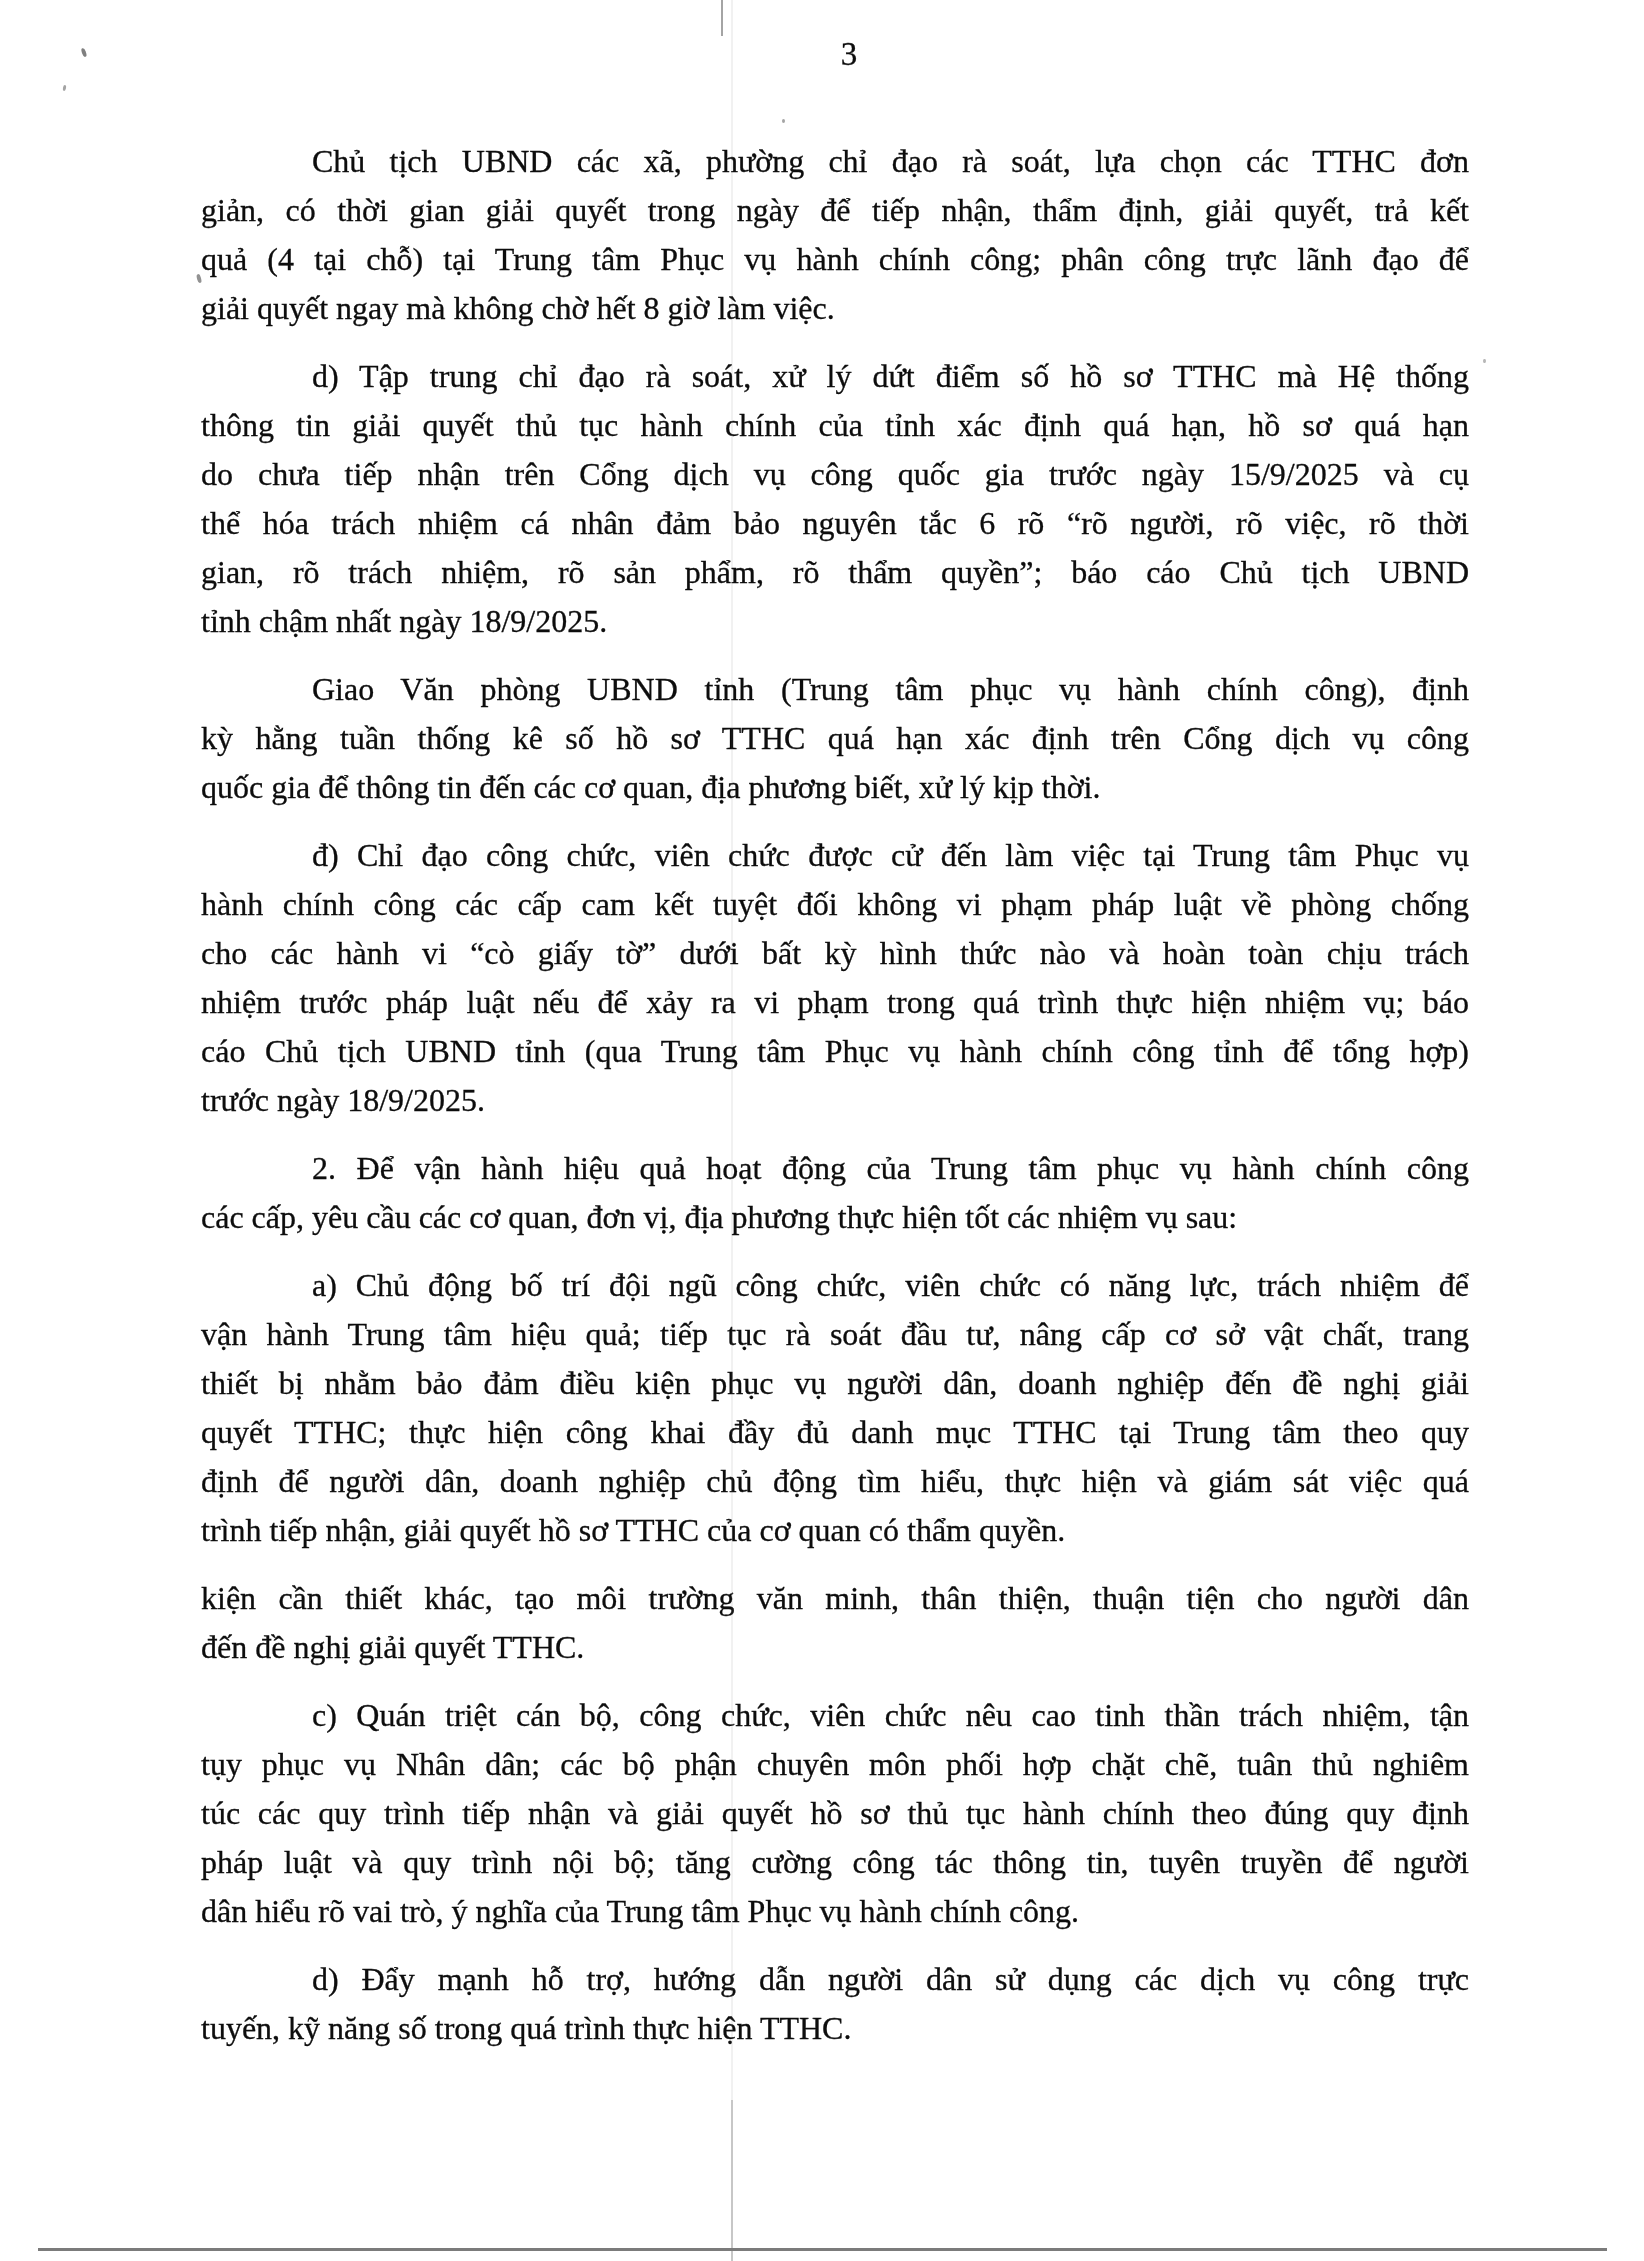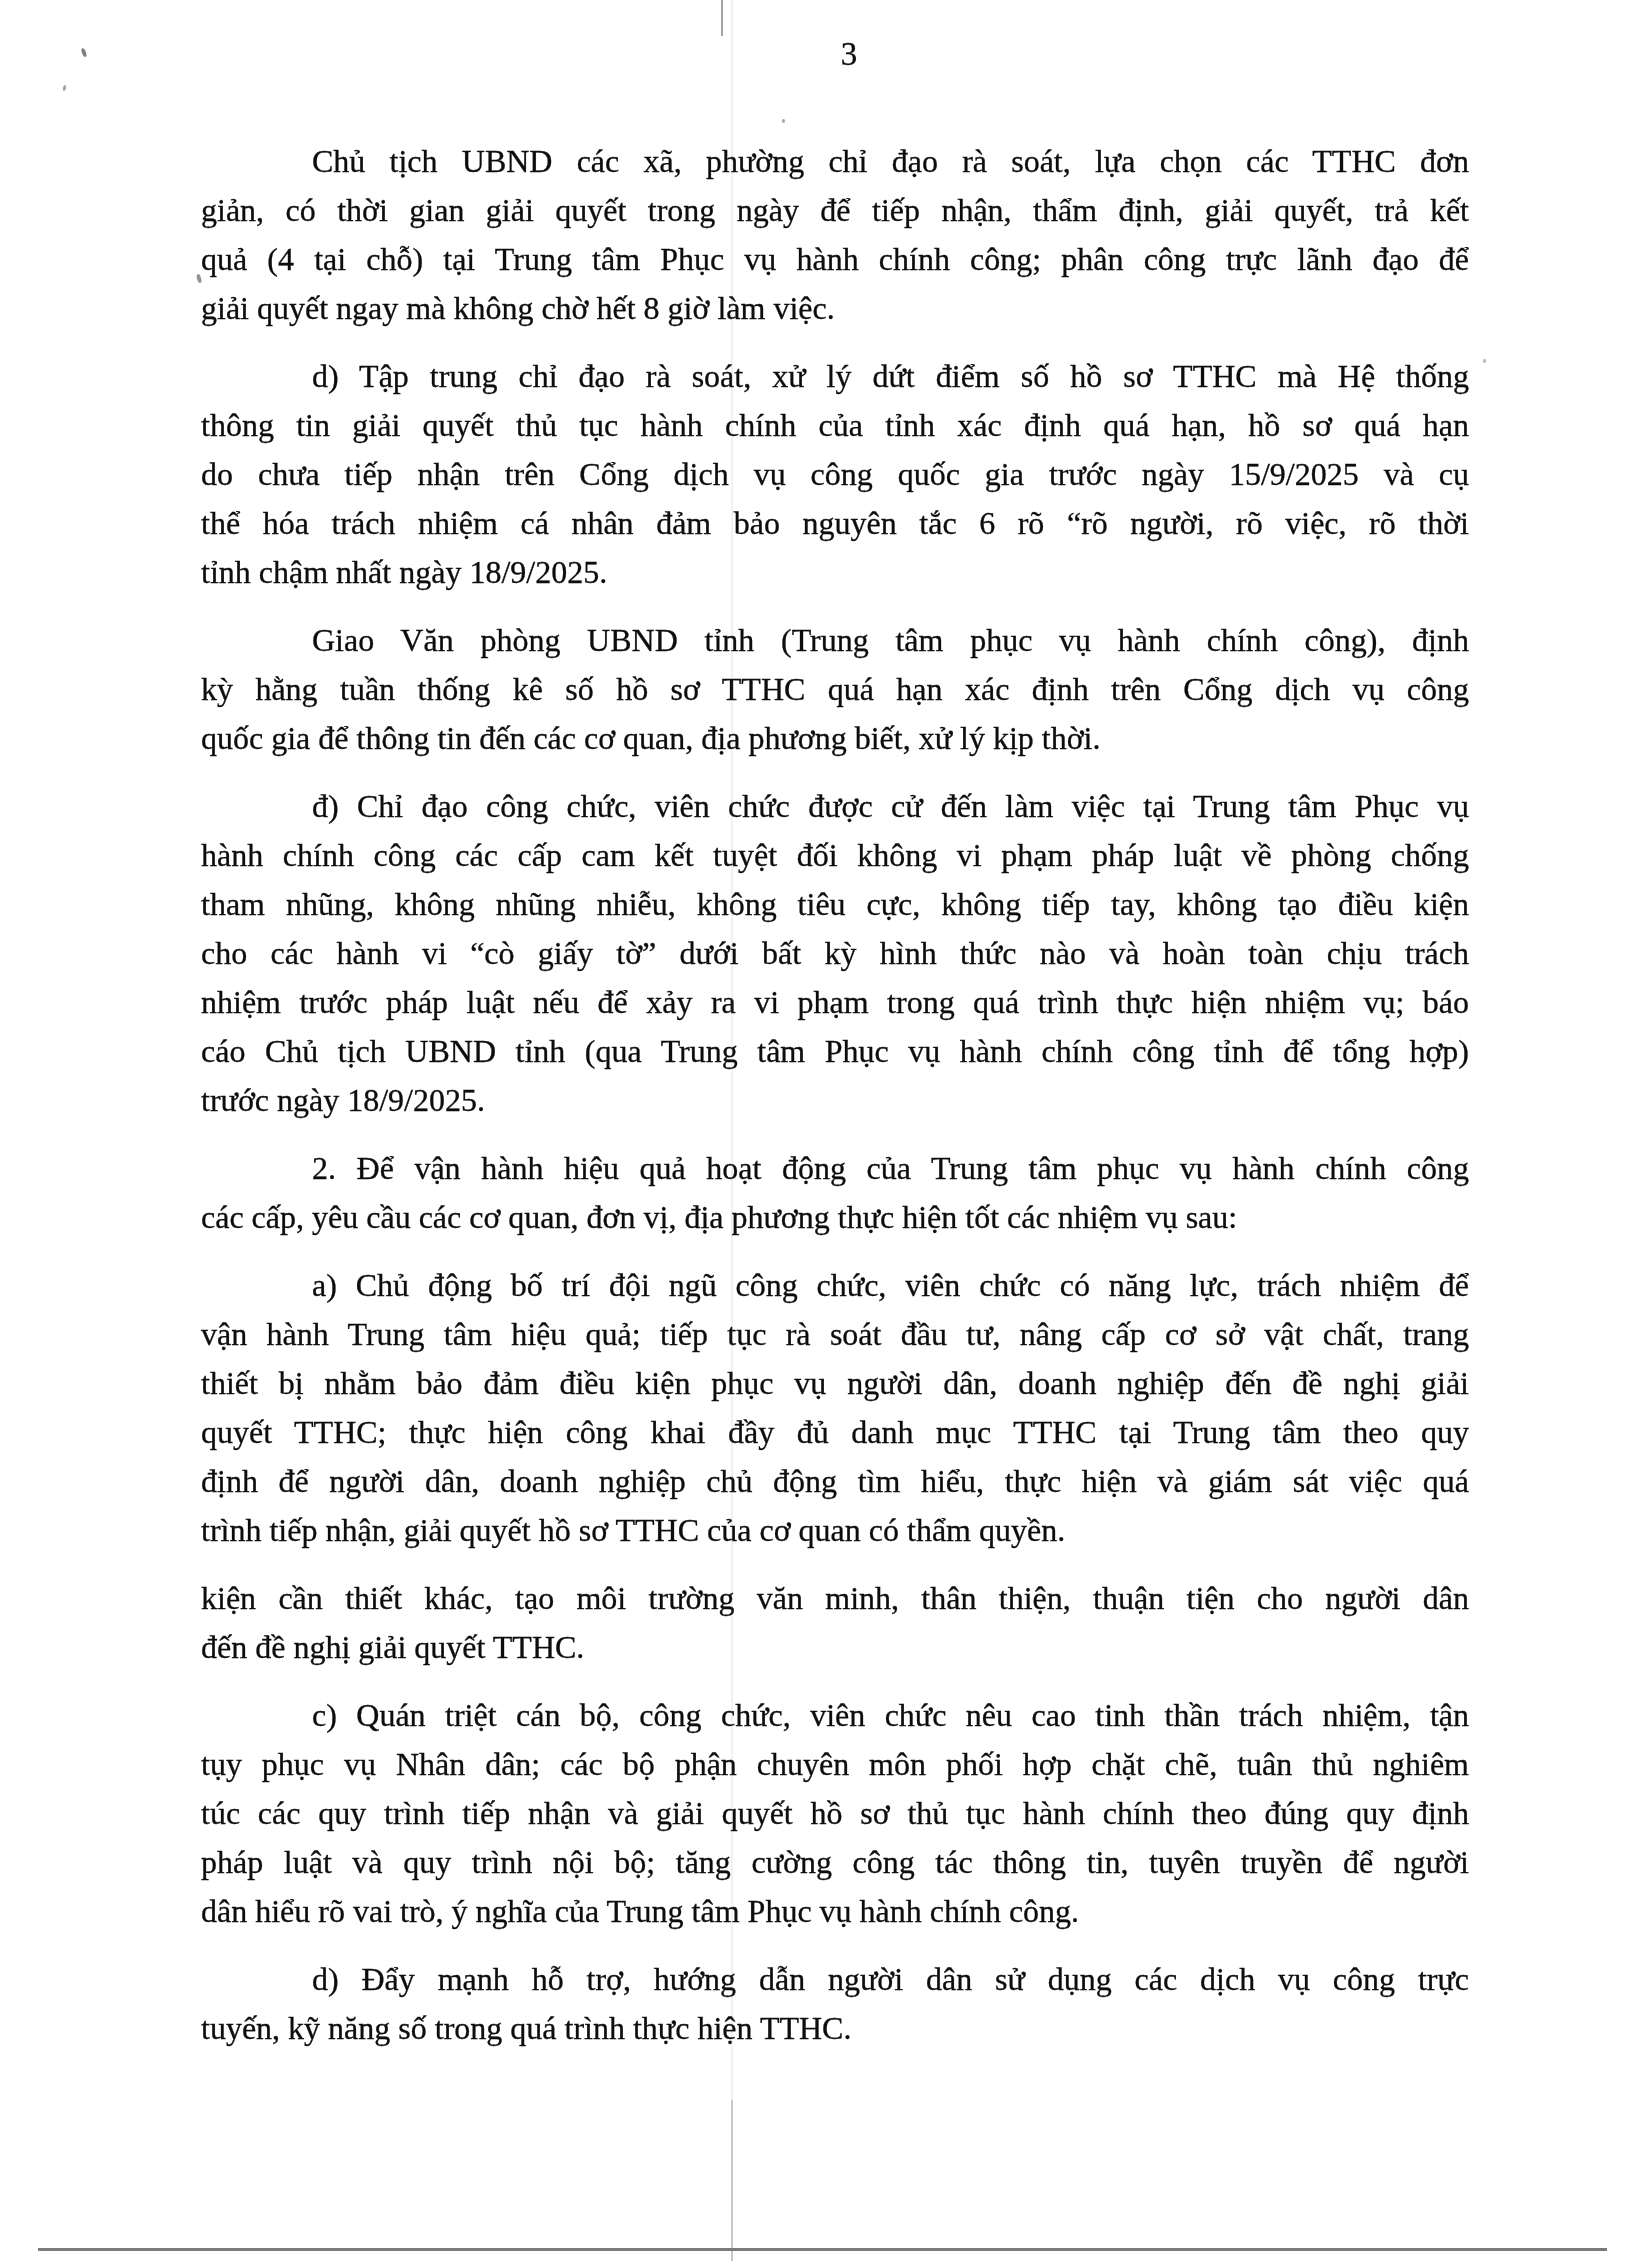--- a/index.html
+++ b/index.html
@@ -81,31 +81,31 @@
         <div class="line first"><span>Chủ tịch UBND các xã, phường chỉ đạo rà soát, lựa chọn các TTHC đơn</span></div>
         <div class="line"><span>giản, có thời gian giải quyết trong ngày để tiếp nhận, thẩm định, giải quyết, trả kết</span></div>
         <div class="line"><span>quả (4 tại chỗ) tại Trung tâm Phục vụ hành chính công; phân công trực lãnh đạo để</span></div>
         <div class="line last"><span>giải quyết ngay mà không chờ hết 8 giờ làm việc.</span></div>
       </div>
       <div class="para">
         <div class="line first"><span>d) Tập trung chỉ đạo rà soát, xử lý dứt điểm số hồ sơ TTHC mà Hệ thống</span></div>
         <div class="line"><span>thông tin giải quyết thủ tục hành chính của tỉnh xác định quá hạn, hồ sơ quá hạn</span></div>
         <div class="line"><span>do chưa tiếp nhận trên Cổng dịch vụ công quốc gia </span><span class="b">trước ngày 15/9/2025</span><span> và cụ</span></div>
         <div class="line"><span>thể hóa trách nhiệm cá nhân đảm bảo nguyên tắc 6 rõ </span><span class="i">“rõ người, rõ việc, rõ thời</span></div>
+        <div class="line"><span class="i">gian, rõ trách nhiệm, rõ sản phẩm, rõ thẩm quyền”</span><span>; báo cáo Chủ tịch UBND</span></div>
         <div class="line last"><span>tỉnh </span><span class="b">chậm nhất ngày 18/9/2025.</span></div>
       </div>
       <div class="para">
         <div class="line first"><span>Giao Văn phòng UBND tỉnh (Trung tâm phục vụ hành chính công), định</span></div>
         <div class="line"><span>kỳ hằng tuần thống kê số hồ sơ TTHC quá hạn xác định trên Cổng dịch vụ công</span></div>
         <div class="line last"><span>quốc gia để thông tin đến các cơ quan, địa phương biết, xử lý kịp thời.</span></div>
       </div>
       <div class="para">
         <div class="line first"><span>đ) Chỉ đạo công chức, viên chức được cử đến làm việc tại Trung tâm Phục vụ</span></div>
         <div class="line"><span>hành chính công các cấp cam kết tuyệt đối không vi phạm pháp luật về phòng chống</span></div>
-        <div class="line"><span>tham nhũng, không nhũng nhiễu, không tiêu cực, không tiếp tay, không tạo điều kiện</span></div>
         <div class="line"><span>cho các hành vi “cò giấy tờ” dưới bất kỳ hình thức nào và hoàn toàn chịu trách</span></div>
         <div class="line"><span>nhiệm trước pháp luật nếu để xảy ra vi phạm trong quá trình thực hiện nhiệm vụ; báo</span></div>
         <div class="line"><span>cáo Chủ tịch UBND tỉnh (qua Trung tâm Phục vụ hành chính công tỉnh để tổng hợp)</span></div>
         <div class="line last"><span class="b">trước ngày 18/9/2025.</span></div>
       </div>
       <div class="para">
         <div class="line first"><span class="b">2.</span><span> Để vận hành hiệu quả hoạt động của Trung tâm phục vụ hành chính công</span></div>
         <div class="line last"><span>các cấp, yêu cầu các cơ quan, đơn vị, địa phương thực hiện tốt các nhiệm vụ sau:</span></div>
       </div>
       <div class="para">

